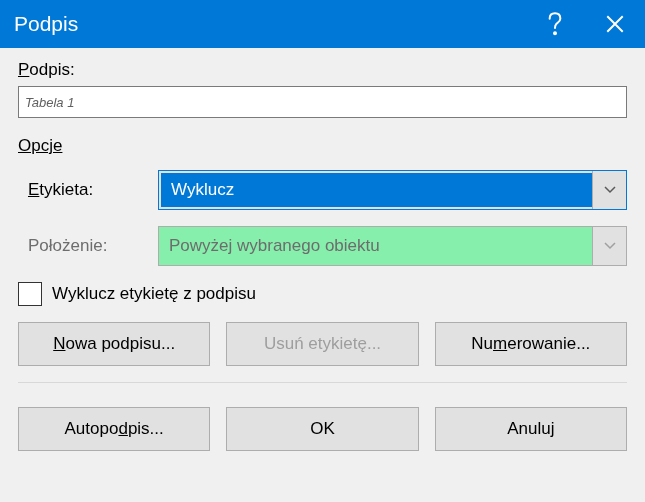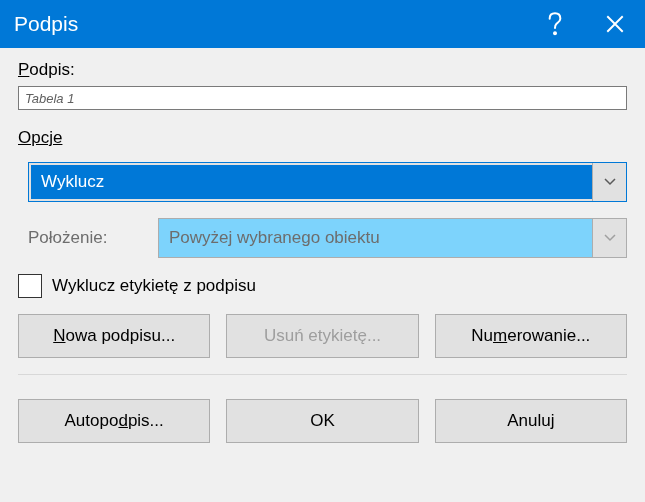--- a/index.html
+++ b/index.html
@@ -22,21 +22,21 @@
   padding: 12px 18px 18px 18px;
   height: calc(502px - 48px);
   position: relative;
 }
 
 .field-label { font-size: 17px; color: #000; margin-bottom: 6px; }
 .underline { text-decoration: underline; }
 
 .caption-input {
   width: 100%;
-  height: 24px;
+  height: 32px;
   border: 1px solid #7a7a7a;
   background: #fff;
   font-size: 13px;
   font-style: italic;
   color: #606060;
   padding: 2px 6px;
 }
 
 .group-label { font-size: 17px; color: #000; margin-top: 18px; margin-bottom: 14px; text-decoration: underline; }
 
@@ -57,21 +57,21 @@
 }
 .combo-text {
   flex: 1;
   display: flex;
   align-items: center;
   padding: 0 10px;
   font-size: 17px;
   background: #fff;
 }
 .combo-text.selected { background: #0078d7; color: #fff; }
-.combo-text.disabled-text { color: #6d6d6d; background: #7dd3fc; }
+.combo-text.disabled-text { color: #6d6d6d; background: #86efac; }
 .combo-arrow {
   width: 34px;
   background: #e1e1e1;
   display: flex;
   align-items: center;
   justify-content: center;
   border-left: 1px solid #adadad;
 }
 .combo-arrow svg { fill: #5a5a5a; }
 .combo.disabled .combo-arrow svg { fill: #a0a0a0; }
@@ -128,20 +128,23 @@
 
   <div class="field-label">
     <span class="underline">P</span><span>odpis:</span>
   </div>
   <input class="caption-input" type="text" value="Tabela 1" style="">
 
   <div class="group-label">Opcje</div>
 
   <div class="options-inner">
     <div class="row">
+      <div class="row-label">
+        <span class="underline">E</span><span>tykieta:</span>
+      </div>
       <div class="combo focused">
         <div class="combo-text selected">Wyklucz</div>
         <div class="combo-arrow">
           <svg width="12" height="8" viewBox="0 0 12 8">
               <path d="M1 1 L6 6 L11 1" stroke="#5a5a5a" stroke-width="1.5" fill="none"></path>
             </svg>
         </div>
       </div>
     </div>
 

